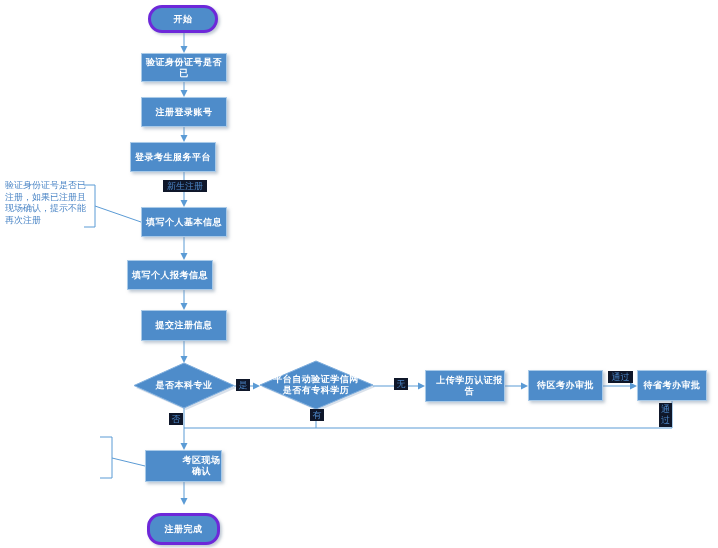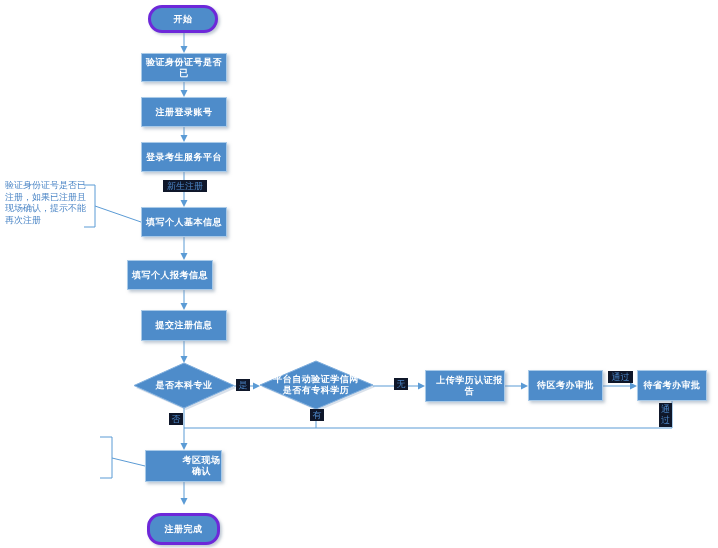--- a/index.html
+++ b/index.html
@@ -98,21 +98,21 @@
   <div class="node terminator" style="left:147px;top:513px;width:73px;height:32px;">
     <span>注册完成</span>
   </div>
 
   <div class="node process" style="left:141px;top:53px;width:86px;height:29px;">
     <span>验证身份证号是否已</span>
   </div>
   <div class="node process" style="left:141px;top:97px;width:86px;height:30px;">
     <span>注册登录账号</span>
   </div>
-  <div class="node process" style="left:141px;top:142px;width:86px;height:30px;">
+  <div class="node process" style="left:130px;top:142px;width:86px;height:30px;">
     <span>登录考生服务平台</span>
   </div>
   <div class="node process" style="left:141px;top:207px;width:86px;height:30px;">
     <span>填写个人基本信息</span>
   </div>
   <div class="node process" style="left:127px;top:260px;width:86px;height:30px;">
     <span>填写个人报考信息</span>
   </div>
   <div class="node process" style="left:141px;top:310px;width:86px;height:31px;">
     <span>提交注册信息</span>

